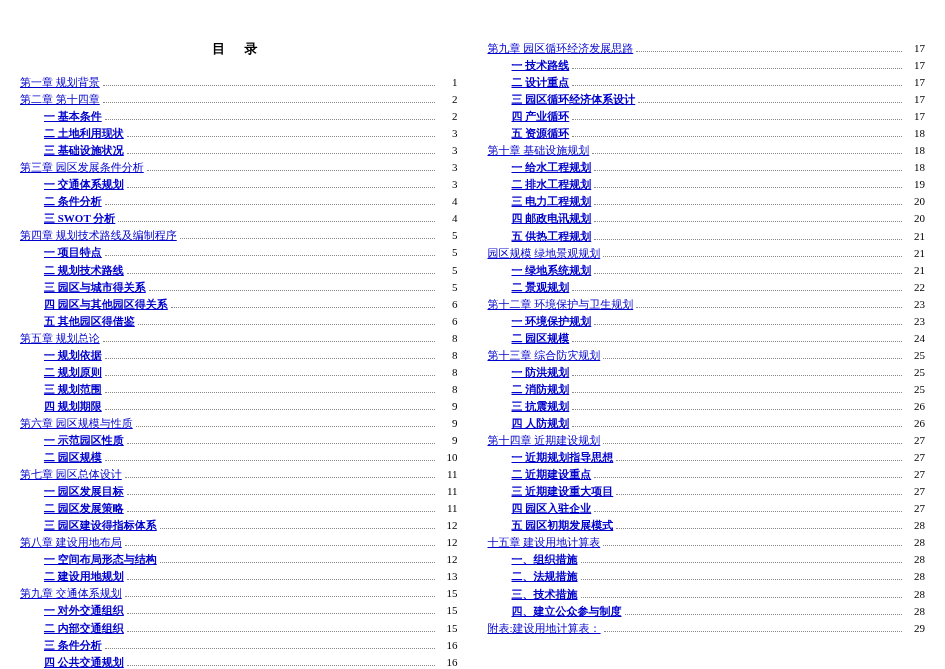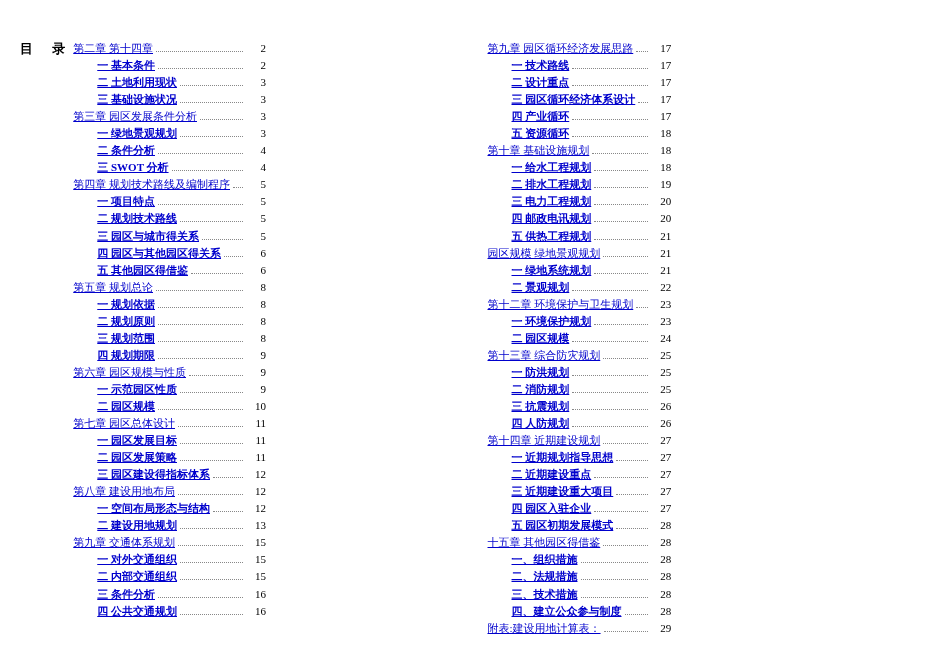--- a/index.html
+++ b/index.html
@@ -9,21 +9,22 @@
       background: #fff;
       font-family: "SimSun", "宋体", serif;
       font-size: 11px;
       padding: 40px 20px 20px 20px;
       display: flex;
       gap: 30px;
     }
     .column {
       flex: 1;
       display: flex;
-      flex-direction: row;
+      flex-direction: column;
+      gap: 8px;
     }
     .toc-title {
       text-align: center;
       font-size: 13px;
       font-weight: bold;
       letter-spacing: 8px;
       margin-bottom: 8px;
       color: #000;
     }
     .toc-row {
@@ -55,20 +56,25 @@
       text-align: right;
     }
   </style>
 </head>
 <body>
 
 <div class="column">
   <div class="toc-title">目  录</div>
   <div id="col0">
       <div class="toc-row">
+        <span class="toc-label chapter">第一章 规划背景</span>
+        <span class="dots"></span>
+        <span class="page-num">1</span>
+      </div>
+      <div class="toc-row">
         <span class="toc-label chapter">第二章 第十四章</span>
         <span class="dots"></span>
         <span class="page-num">2</span>
       </div>
       <div class="toc-row">
         <span class="toc-label sub">一 基本条件</span>
         <span class="dots"></span>
         <span class="page-num">2</span>
       </div>
       <div class="toc-row">
@@ -80,21 +86,21 @@
         <span class="toc-label sub">三 基础设施状况</span>
         <span class="dots"></span>
         <span class="page-num">3</span>
       </div>
       <div class="toc-row">
         <span class="toc-label chapter">第三章 园区发展条件分析</span>
         <span class="dots"></span>
         <span class="page-num">3</span>
       </div>
       <div class="toc-row">
-        <span class="toc-label sub">一 绿地景观规划</span>
+        <span class="toc-label sub">一 交通体系规划</span>
         <span class="dots"></span>
         <span class="page-num">3</span>
       </div>
       <div class="toc-row">
         <span class="toc-label sub">二 条件分析</span>
         <span class="dots"></span>
         <span class="page-num">4</span>
       </div>
       <div class="toc-row">
         <span class="toc-label sub">三 SWOT 分析</span>
@@ -374,21 +380,21 @@
         <span class="toc-label sub">四 园区入驻企业</span>
         <span class="dots"></span>
         <span class="page-num">27</span>
       </div>
       <div class="toc-row">
         <span class="toc-label sub">五 园区初期发展模式</span>
         <span class="dots"></span>
         <span class="page-num">28</span>
       </div>
       <div class="toc-row">
-        <span class="toc-label chapter">十五章 其他园区得借鉴</span>
+        <span class="toc-label chapter">十五章 建设用地计算表</span>
         <span class="dots"></span>
         <span class="page-num">28</span>
       </div>
       <div class="toc-row">
         <span class="toc-label sub">一、组织措施</span>
         <span class="dots"></span>
         <span class="page-num">28</span>
       </div>
       <div class="toc-row">
         <span class="toc-label sub">二、法规措施</span>

